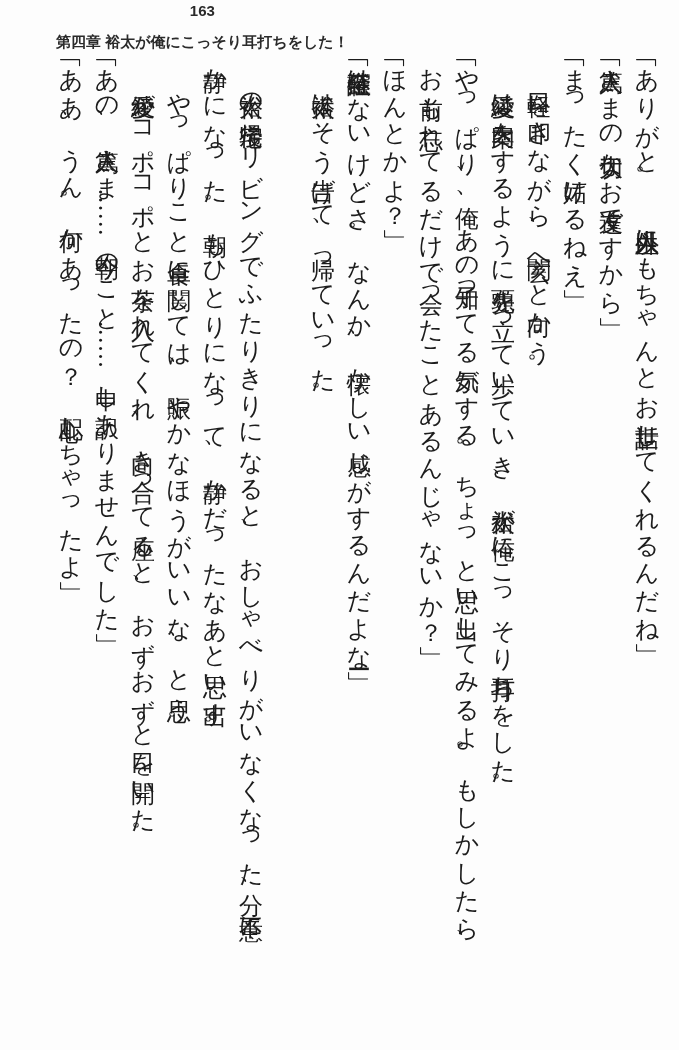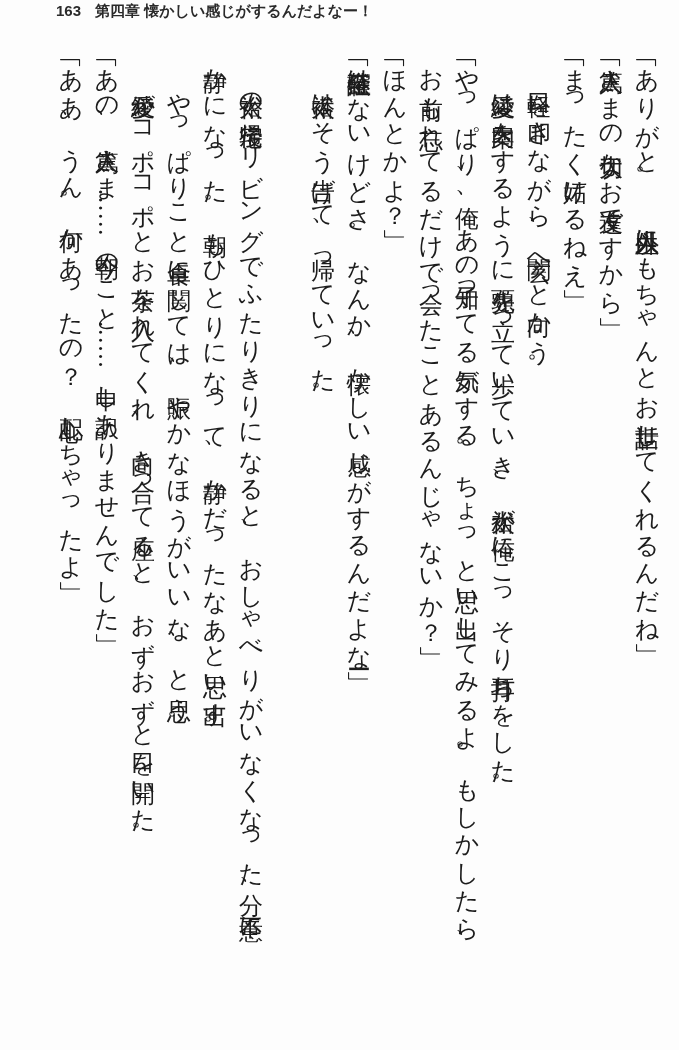--- a/index.html
+++ b/index.html
@@ -13,27 +13,28 @@
     height: 1050px;
     background: #fdfdfd;
     overflow: hidden;
     box-sizing: border-box;
   }
   .header {
     position: absolute;
     top: 2px;
     left: 56px;
     display: flex;
-    align-items: flex-start;
+    align-items: center;
     gap: 14px;
     font-family: "Liberation Sans", "DejaVu Sans", sans-serif;
     font-size: 15px;
     font-weight: 600;
     color: #2a2a2a;
     white-space: nowrap;
+    flex-direction: column;
   }
   .text-body {
     position: absolute;
     top: 52px;
     right: 14px;
     height: 972px;
     writing-mode: vertical-rl;
     text-orientation: mixed;
     font-family: "DejaVu Serif", "Liberation Serif", serif;
     font-size: 24px;
@@ -47,21 +48,21 @@
     min-height: 1em;
   }
 </style>
 </head>
 <body>
 
 <div class="page">
 
   <div class="header">
     <span>163</span>
-    <span>第四章 懐かしい感じがするんだよなー！</span>
+    <span>第四章 裕太が俺にこっそり耳打ちをした！</span>
   </div>
 
   <div class="text-body">
     <p class="line">「ありがと。　主人以外にもちゃんとお世話してくれるんだね」</p>
     <p class="line">「篤人さまの大切なお友達ですから」</p>
     <p class="line">「まったく妬けるねえ」</p>
     <p class="line">　軽口を叩きながら、玄関へと向かう。</p>
     <p class="line">　綾愛は案内をするように先頭を立って歩いていき、裕太が俺にこっそり耳打ちをした。</p>
     <p class="line">「やっぱり、俺、あの子知ってる気がする。ちょっと思い出してみるよ。もしかしたら、</p>
     <p class="line">お前も忘れてるだけで会ったことあるんじゃないか？」</p>

